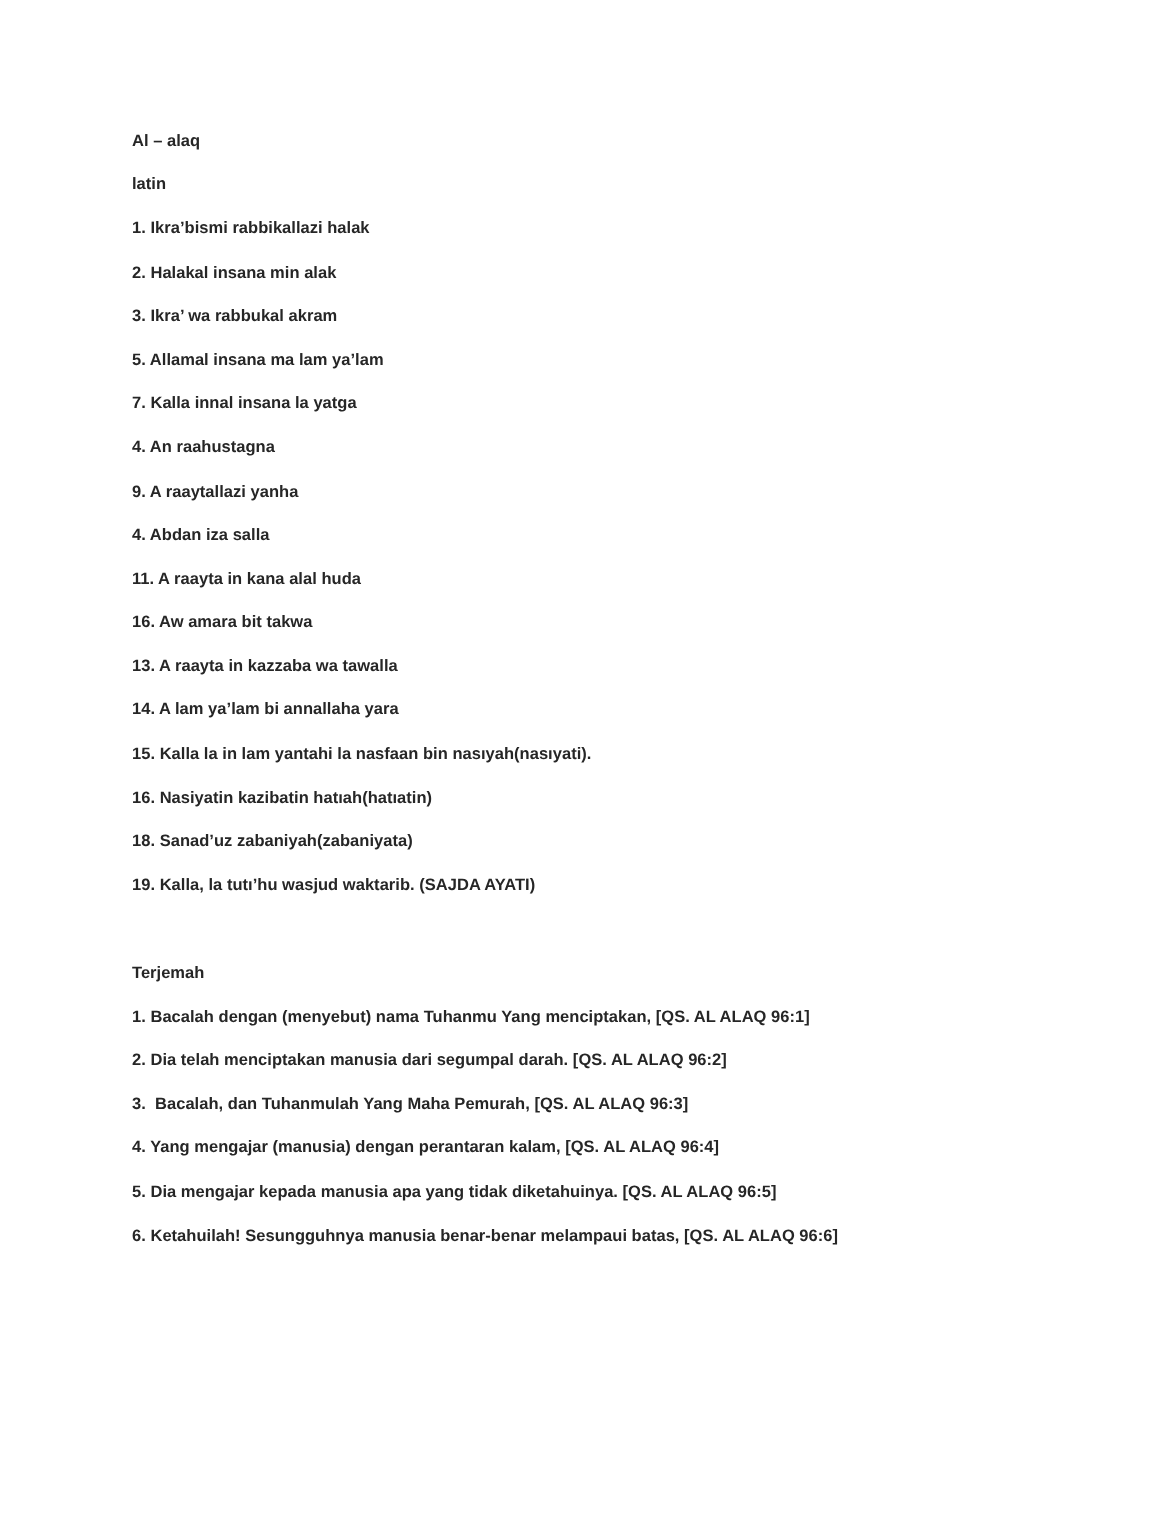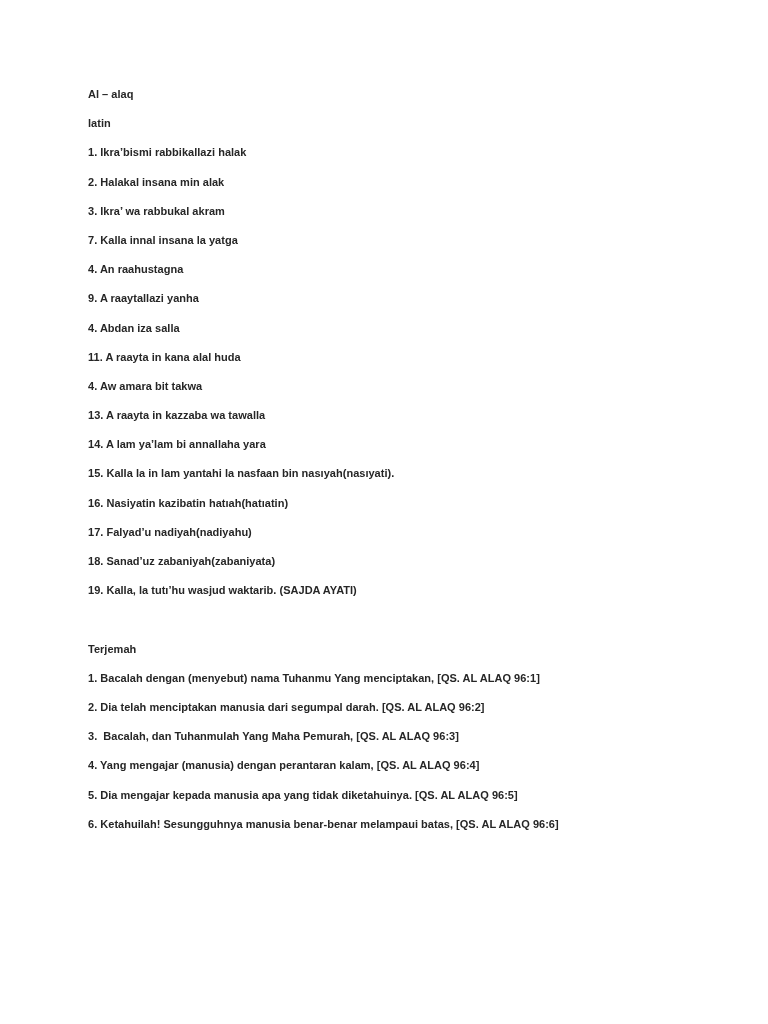--- a/index.html
+++ b/index.html
@@ -50,31 +50,31 @@
 <div class="page">
   <div class="doc-body">
 
     <p class="para heading">Al – alaq</p>
 
     <p class="para heading">latin</p>
 
     <p class="para">1. Ikra’bismi rabbikallazi halak</p>
     <p class="para">2. Halakal insana min alak</p>
     <p class="para">3. Ikra’ wa rabbukal akram</p>
+    <p class="para">5. Allamal insana ma lam ya’lam</p>
     <p class="para">7. Kalla innal insana la yatga</p>
     <p class="para">4. An raahustagna</p>
     <p class="para">9. A raaytallazi yanha</p>
     <p class="para">4. Abdan iza salla</p>
     <p class="para">11. A raayta in kana alal huda</p>
-    <p class="para">4. Aw amara bit takwa</p>
+    <p class="para">16. Aw amara bit takwa</p>
     <p class="para">13. A raayta in kazzaba wa tawalla</p>
     <p class="para">14. A lam ya’lam bi annallaha yara</p>
     <p class="para">15. Kalla la in lam yantahi la nasfaan bin nasıyah(nasıyati).</p>
     <p class="para">16. Nasiyatin kazibatin hatıah(hatıatin)</p>
-    <p class="para">17. Falyad’u nadiyah(nadiyahu)</p>
     <p class="para">18. Sanad’uz zabaniyah(zabaniyata)</p>
     <p class="para">19. Kalla, la tutı’hu wasjud waktarib. (SAJDA AYATI)</p>
 
     <div class="spacer-para"></div>
 
     <p class="para heading">Terjemah</p>
 
     <p class="para">1. Bacalah dengan (menyebut) nama Tuhanmu Yang menciptakan, [QS. AL ALAQ 96:1]</p>
     <p class="para">2. Dia telah menciptakan manusia dari segumpal darah. [QS. AL ALAQ 96:2]</p>
     <p class="para">3.  Bacalah, dan Tuhanmulah Yang Maha Pemurah, [QS. AL ALAQ 96:3]</p>

